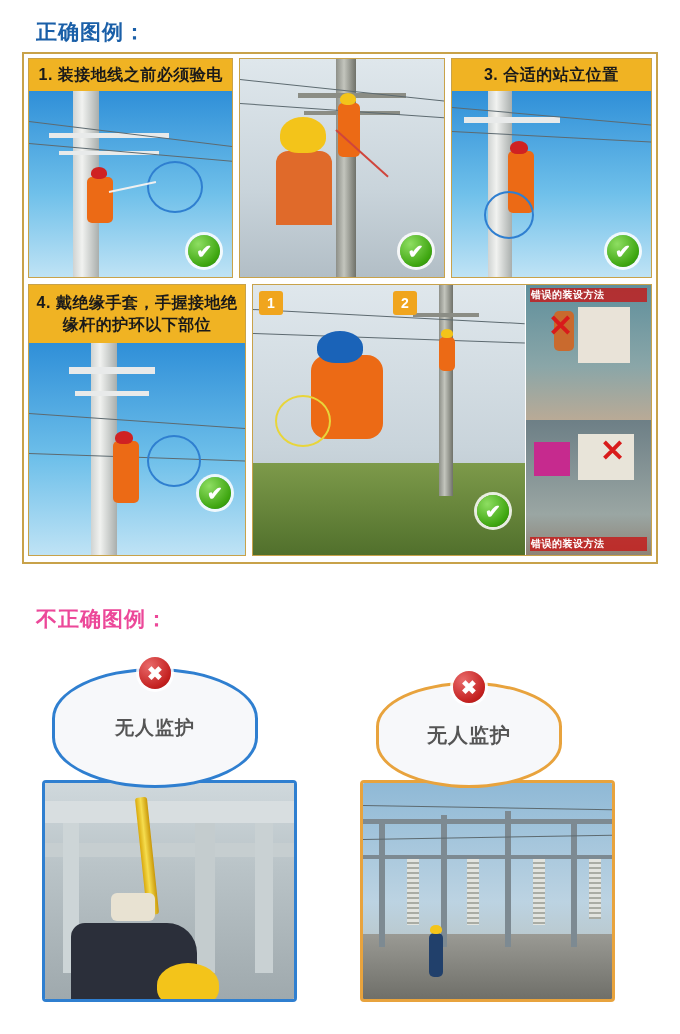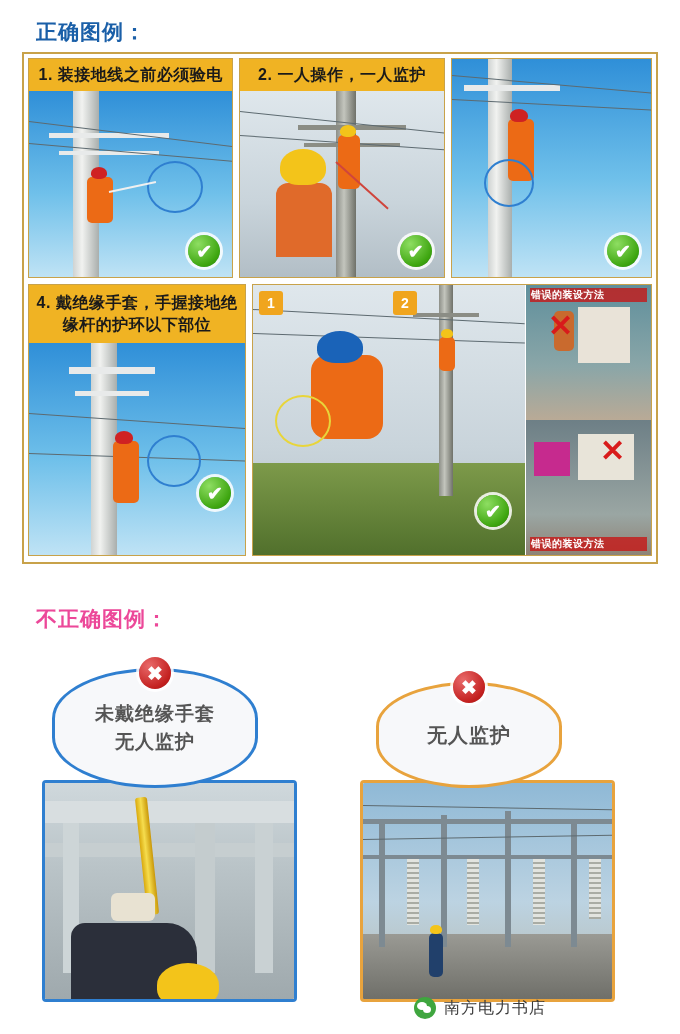--- a/index.html
+++ b/index.html
@@ -369,38 +369,38 @@
           <div class="wire" style="left:0px; top:52px; width:206px; transform:rotate(5deg);"></div>
           <div class="worker-orange" style="left:58px; top:86px; width:26px; height:46px;"></div>
           <div class="helmet-red" style="left:62px; top:76px; width:16px; height:12px;"></div>
           <div class="coil" style="left:118px; top:70px; width:52px; height:48px;"></div>
           <div class="wire" style="left:80px; top:100px; width:48px; transform:rotate(-12deg); background:#f0f0f0; height:2px;"></div>
           <div class="badge badge-ok" style="right:12px; bottom:10px;">✔</div>
         </div>
       </div>
 
       <div class="cell cell-2">
-        <div class="cap cap-short">2. 一人操作，一人监护</div>
         <div class="photo">
           <div class="sky-pale"></div>
           <div class="pole-dark" style="left:96px; top:0; width:20px; height:100%;"></div>
           <div class="crossarm" style="left:58px; top:34px; width:108px; height:5px; background:#8b8d85;"></div>
           <div class="crossarm" style="left:64px; top:52px; width:96px; height:4px; background:#8b8d85;"></div>
           <div class="wire" style="left:0; top:20px; width:206px; transform:rotate(6deg);"></div>
           <div class="wire" style="left:0; top:44px; width:206px; transform:rotate(4deg);"></div>
           <div class="worker-orange" style="left:98px; top:44px; width:22px; height:54px;"></div>
           <div class="helmet-yellow" style="left:100px; top:34px; width:16px; height:12px;"></div>
           <div class="worker-blue" style="left:36px; top:92px; width:56px; height:74px; border-radius:12px 12px 0 0; background:#e06a2a;"></div>
           <div class="helmet-yellow" style="left:40px; top:58px; width:46px; height:36px;"></div>
           <div class="wire" style="left:96px; top:70px; width:70px; transform:rotate(42deg); background:#d0453c; height:2px;"></div>
           <div class="badge badge-ok" style="right:12px; bottom:10px;">✔</div>
         </div>
       </div>
 
       <div class="cell cell-3">
+        <div class="cap cap-short">3. 合适的站立位置</div>
         <div class="photo">
           <div class="sky"></div>
           <div class="pole" style="left:36px; top:0; width:24px; height:100%;"></div>
           <div class="crossarm" style="left:12px; top:26px; width:96px; height:6px;"></div>
           <div class="wire" style="left:0; top:16px; width:202px; transform:rotate(5deg);"></div>
           <div class="wire" style="left:0; top:40px; width:202px; transform:rotate(3deg);"></div>
           <div class="worker-orange" style="left:56px; top:60px; width:26px; height:62px;"></div>
           <div class="helmet-red" style="left:58px; top:50px; width:18px; height:13px;"></div>
           <div class="coil" style="left:32px; top:100px; width:46px; height:44px; border-color:#2f7fd0;"></div>
           <div class="badge badge-ok" style="right:12px; bottom:10px;">✔</div>
@@ -466,21 +466,20 @@
         </div>
       </div>
     </div>
   </div>
 
   <div class="section-heading heading-incorrect">不正确图例：</div>
 
   <div class="cloud-label cloud-left">
     <div class="badge badge-no">✖</div>
     <div class="txt">
-      <div>未戴绝缘手套</div>
       <div>无人监护</div>
     </div>
   </div>
 
   <div class="cloud-label orange cloud-right">
     <div class="badge badge-no">✖</div>
     <div class="txt">
       <div>无人监护</div>
     </div>
   </div>
@@ -510,18 +509,14 @@
     <div class="insulator" style="left:44px; top:76px; width:12px; height:66px;"></div>
     <div class="insulator" style="left:104px; top:76px; width:12px; height:66px;"></div>
     <div class="insulator" style="left:170px; top:76px; width:12px; height:66px;"></div>
     <div class="insulator" style="left:226px; top:76px; width:12px; height:60px;"></div>
     <div class="wire" style="left:0; top:22px; width:255px; transform:rotate(1deg);"></div>
     <div class="wire" style="left:0; top:56px; width:255px; transform:rotate(-1deg);"></div>
     <div class="worker-orange" style="left:66px; top:150px; width:14px; height:44px; background:#21406b;"></div>
     <div class="helmet-yellow" style="left:67px; top:142px; width:12px; height:9px;"></div>
   </div>
 
-  <div class="footer">
-    <div class="wechat-icon"></div>
-    <div class="footer-text">南方电力书店</div>
-  </div>
 
 </div>
 
 </body></html>

